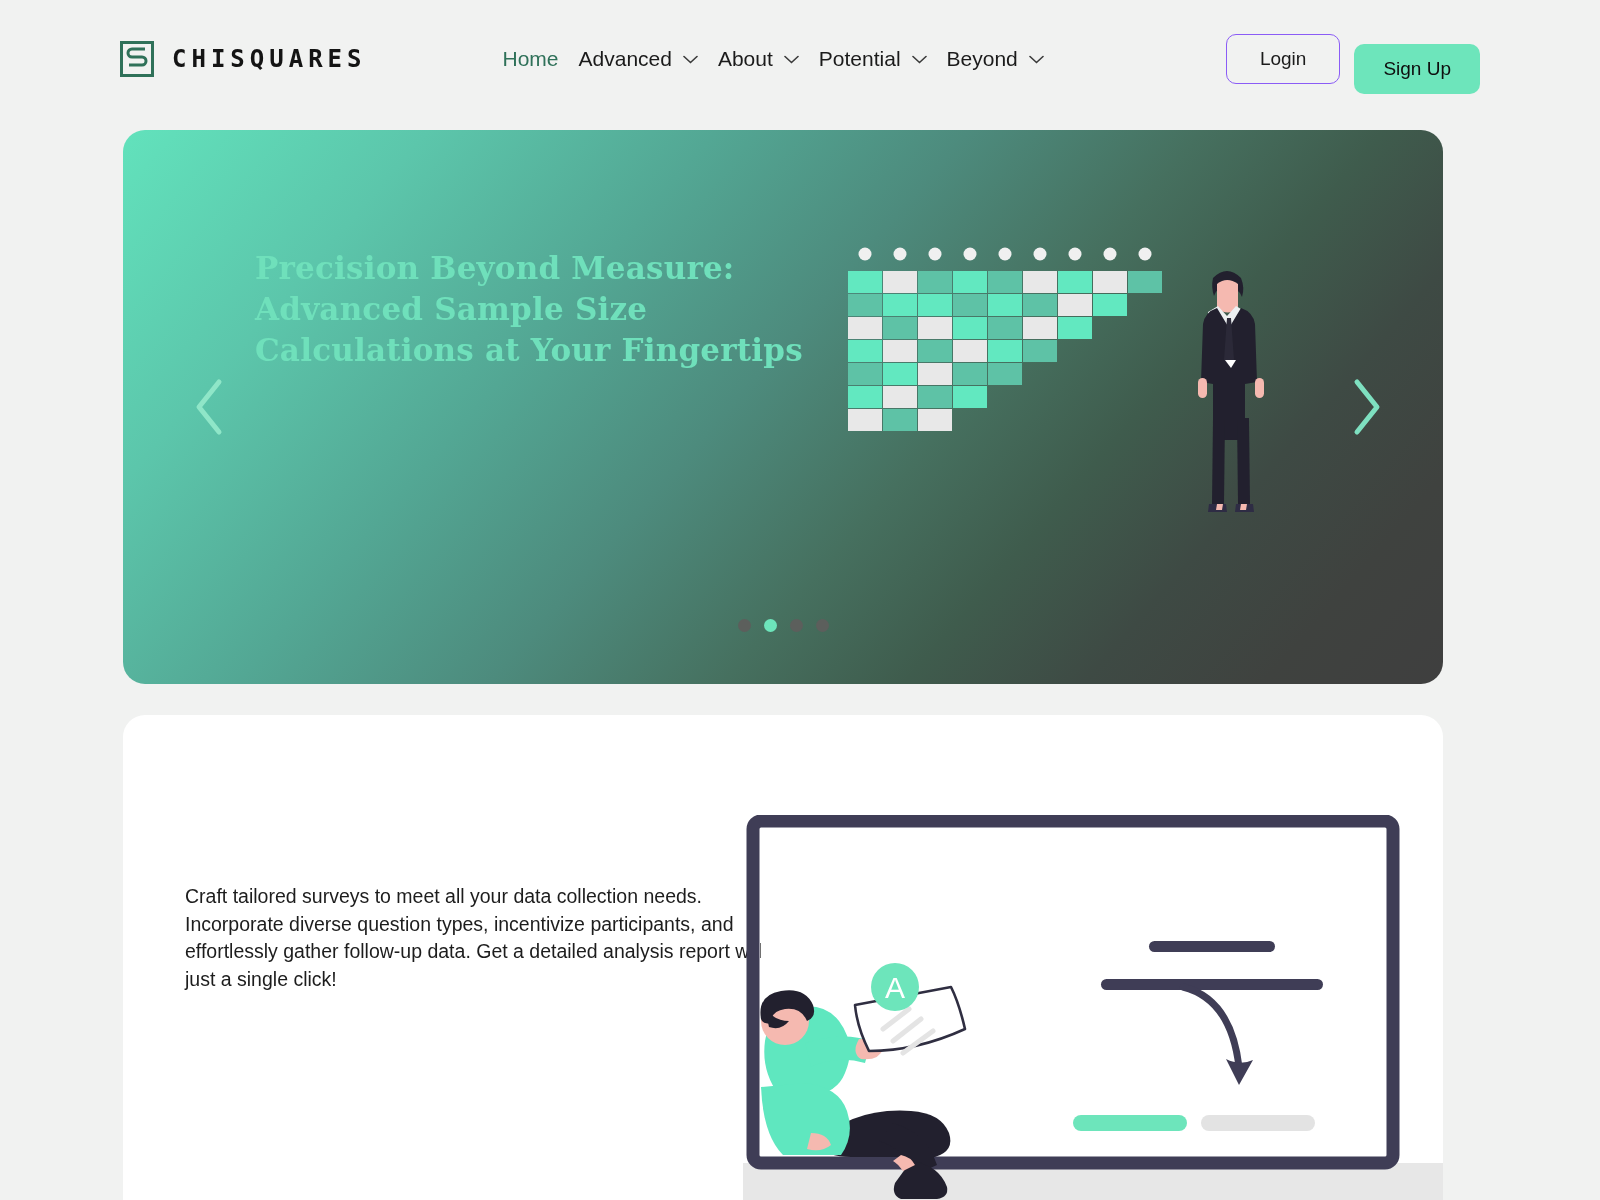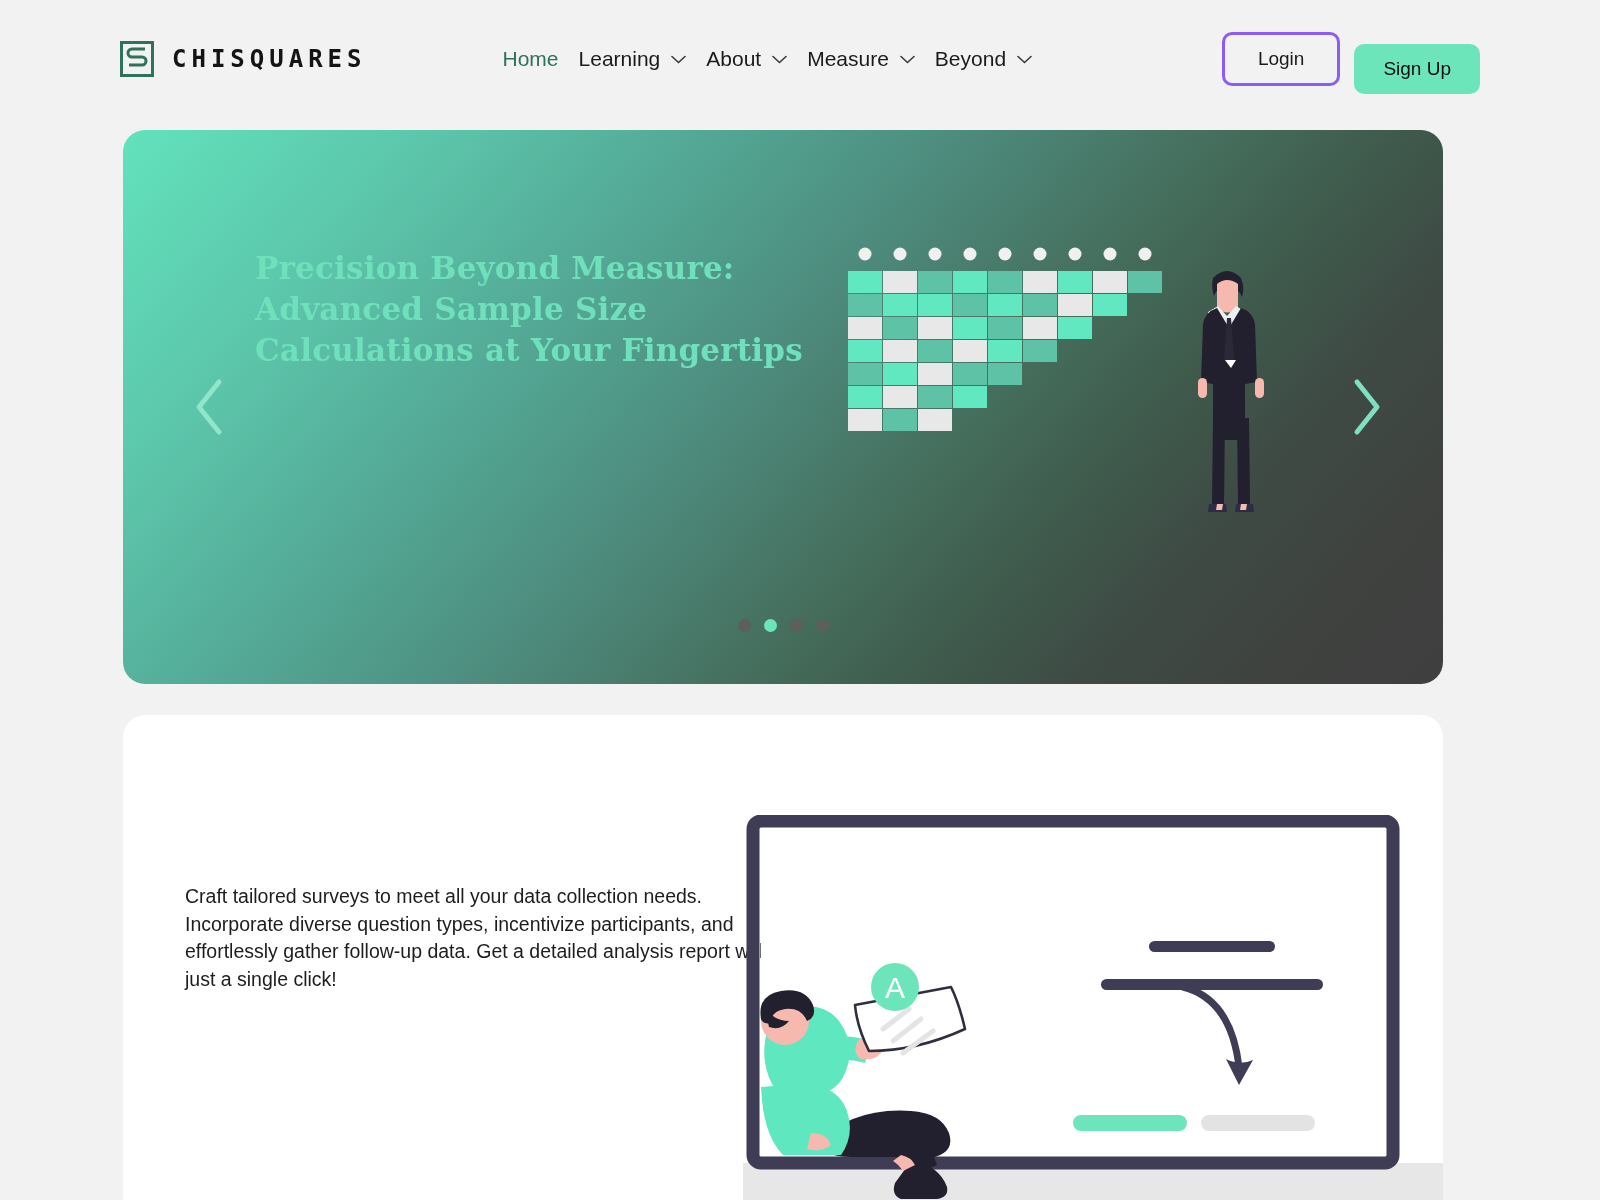--- a/index.html
+++ b/index.html
@@ -51,21 +51,21 @@
     opacity: .85;
   }
 
   .auth {
     margin-left: auto;
     display: flex;
     align-items: center;
     gap: 14px;
   }
   .btn-login {
-    border: 3px solid #8b5cf6;
+    border: 1px solid #8b5cf6;
     background: transparent;
     border-radius: 10px;
     padding: 13px 33px;
     font-size: 19px;
     color: #1b1b1b;
     font-family: "Liberation Sans", sans-serif;
     cursor: pointer;
   }
   .btn-signup {
     border: none;
@@ -208,35 +208,35 @@
     <span class="brand-name">CHISQUARES</span>
   </div>
 
   <nav class="nav">
 
     <div class="nav-item active">
       <span>Home</span>
     </div>
 
     <div class="nav-item">
-      <span>Learning</span>
+      <span>Advanced</span>
       <svg class="chev" viewBox="0 0 15 9">
         <path d="M1 1.5 L7.5 7.5 L14 1.5" fill="none" stroke="#1b1b1b" stroke-width="1.6" stroke-linecap="round"></path>
       </svg>
     </div>
 
     <div class="nav-item">
       <span>About</span>
       <svg class="chev" viewBox="0 0 15 9">
         <path d="M1 1.5 L7.5 7.5 L14 1.5" fill="none" stroke="#1b1b1b" stroke-width="1.6" stroke-linecap="round"></path>
       </svg>
     </div>
 
     <div class="nav-item">
-      <span>Measure</span>
+      <span>Potential</span>
       <svg class="chev" viewBox="0 0 15 9">
         <path d="M1 1.5 L7.5 7.5 L14 1.5" fill="none" stroke="#1b1b1b" stroke-width="1.6" stroke-linecap="round"></path>
       </svg>
     </div>
 
     <div class="nav-item">
       <span>Beyond</span>
       <svg class="chev" viewBox="0 0 15 9">
         <path d="M1 1.5 L7.5 7.5 L14 1.5" fill="none" stroke="#1b1b1b" stroke-width="1.6" stroke-linecap="round"></path>
       </svg>

